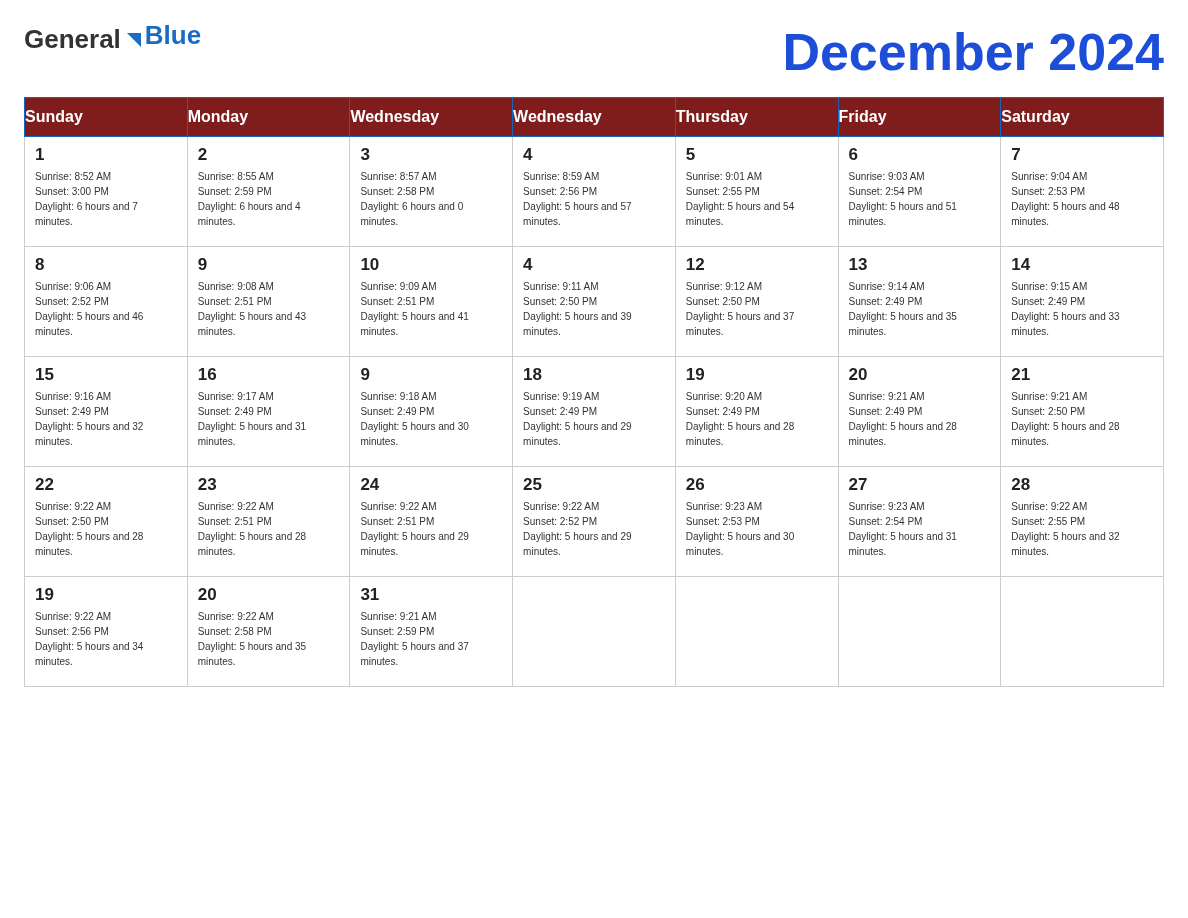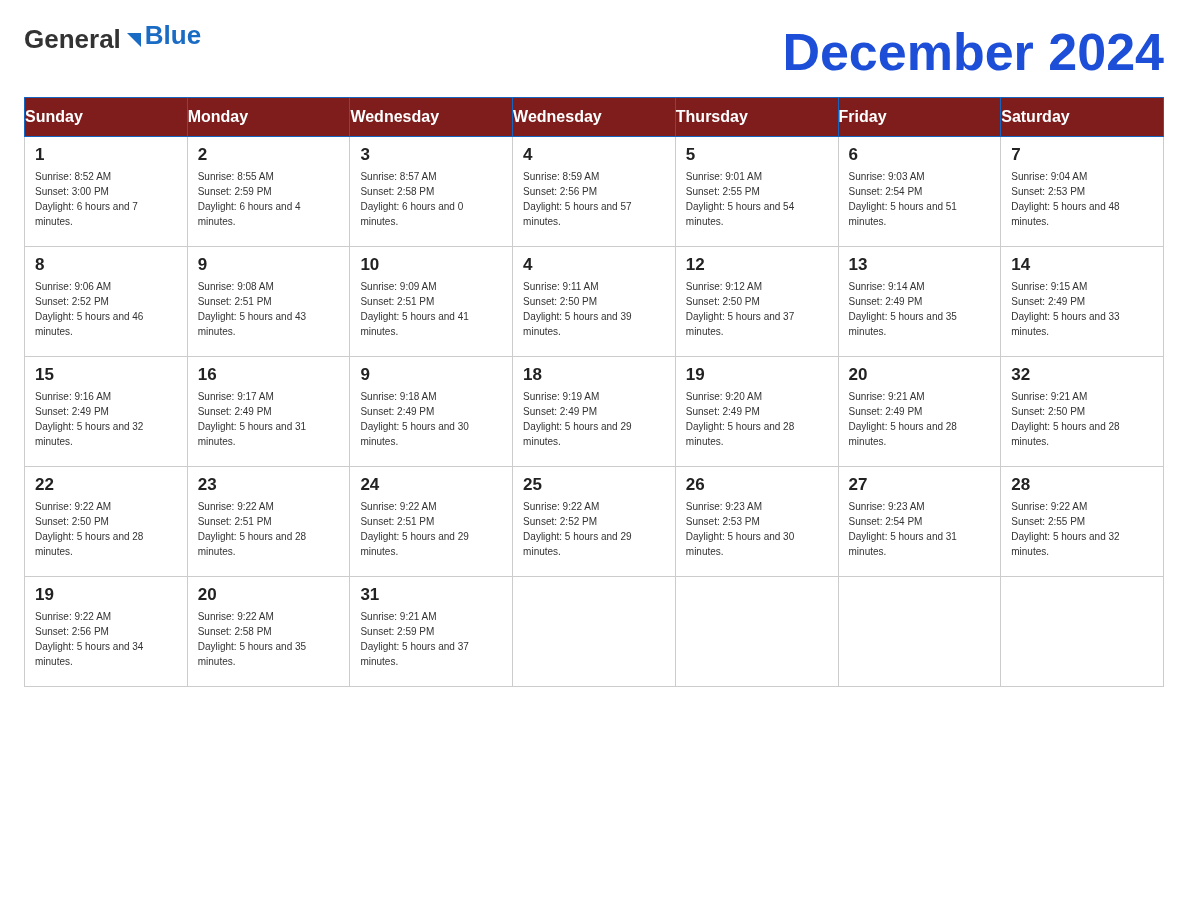--- a/index.html
+++ b/index.html
@@ -289,21 +289,21 @@
       </td>
         <td>
         <span class="day-num">20</span>
         <div class="day-info">
           Sunrise: 9:21 AM<br>
           Sunset: 2:49 PM<br>
           Daylight: 5 hours and 28 minutes.
         </div>
       </td>
         <td>
-        <span class="day-num">32</span>
+        <span class="day-num">21</span>
         <div class="day-info">
           Sunrise: 9:21 AM<br>
           Sunset: 2:50 PM<br>
           Daylight: 5 hours and 28 minutes.
         </div>
       </td>
       </tr>
       <tr>
         <td>
         <span class="day-num">22</span>

